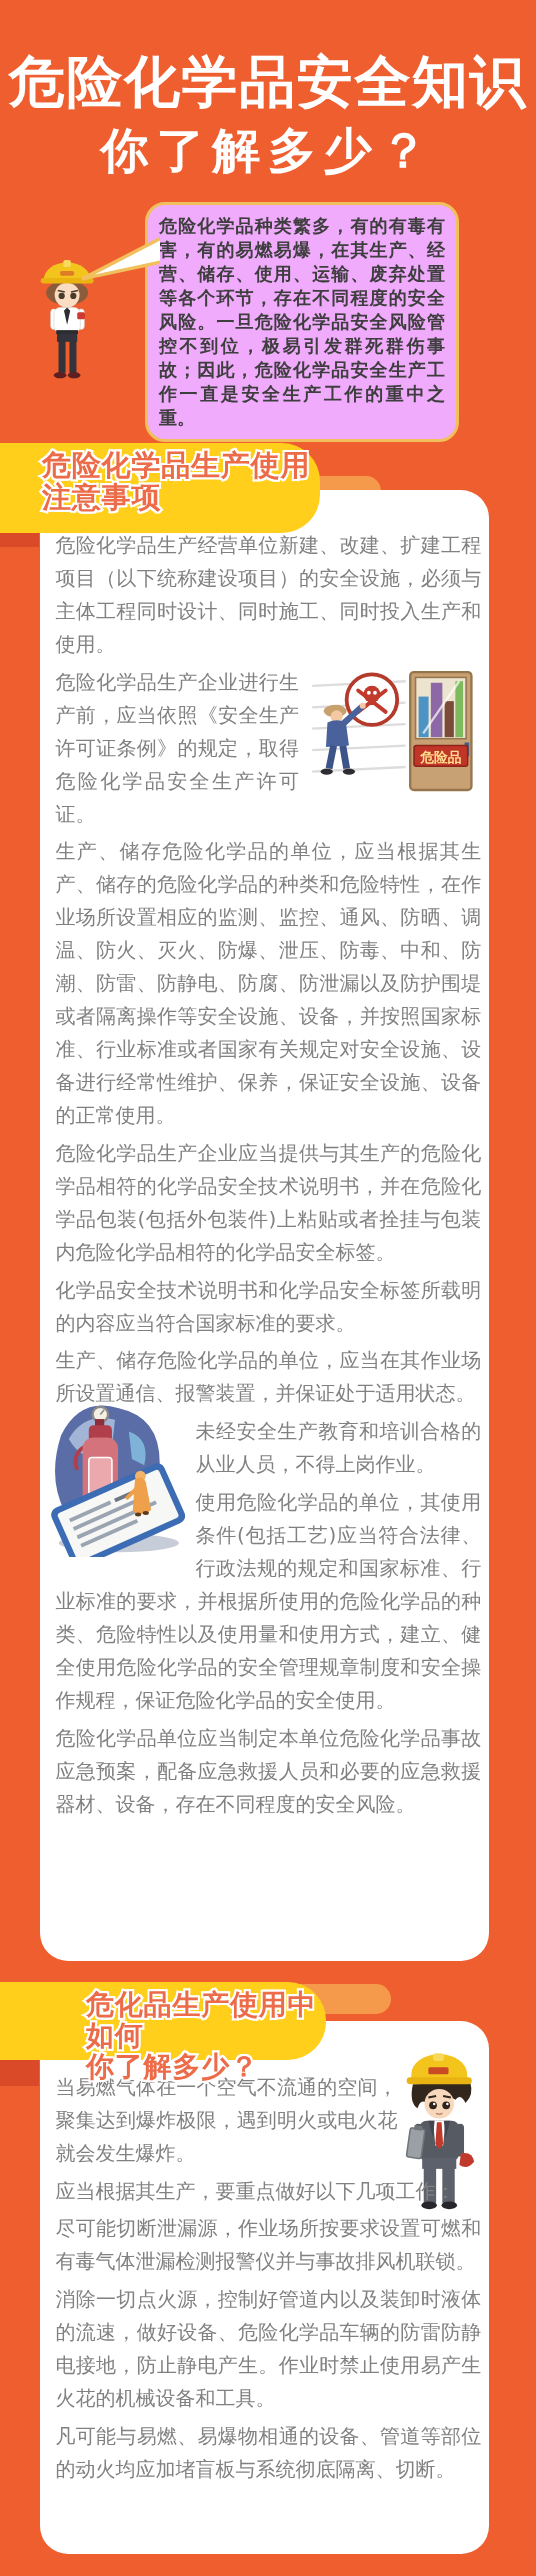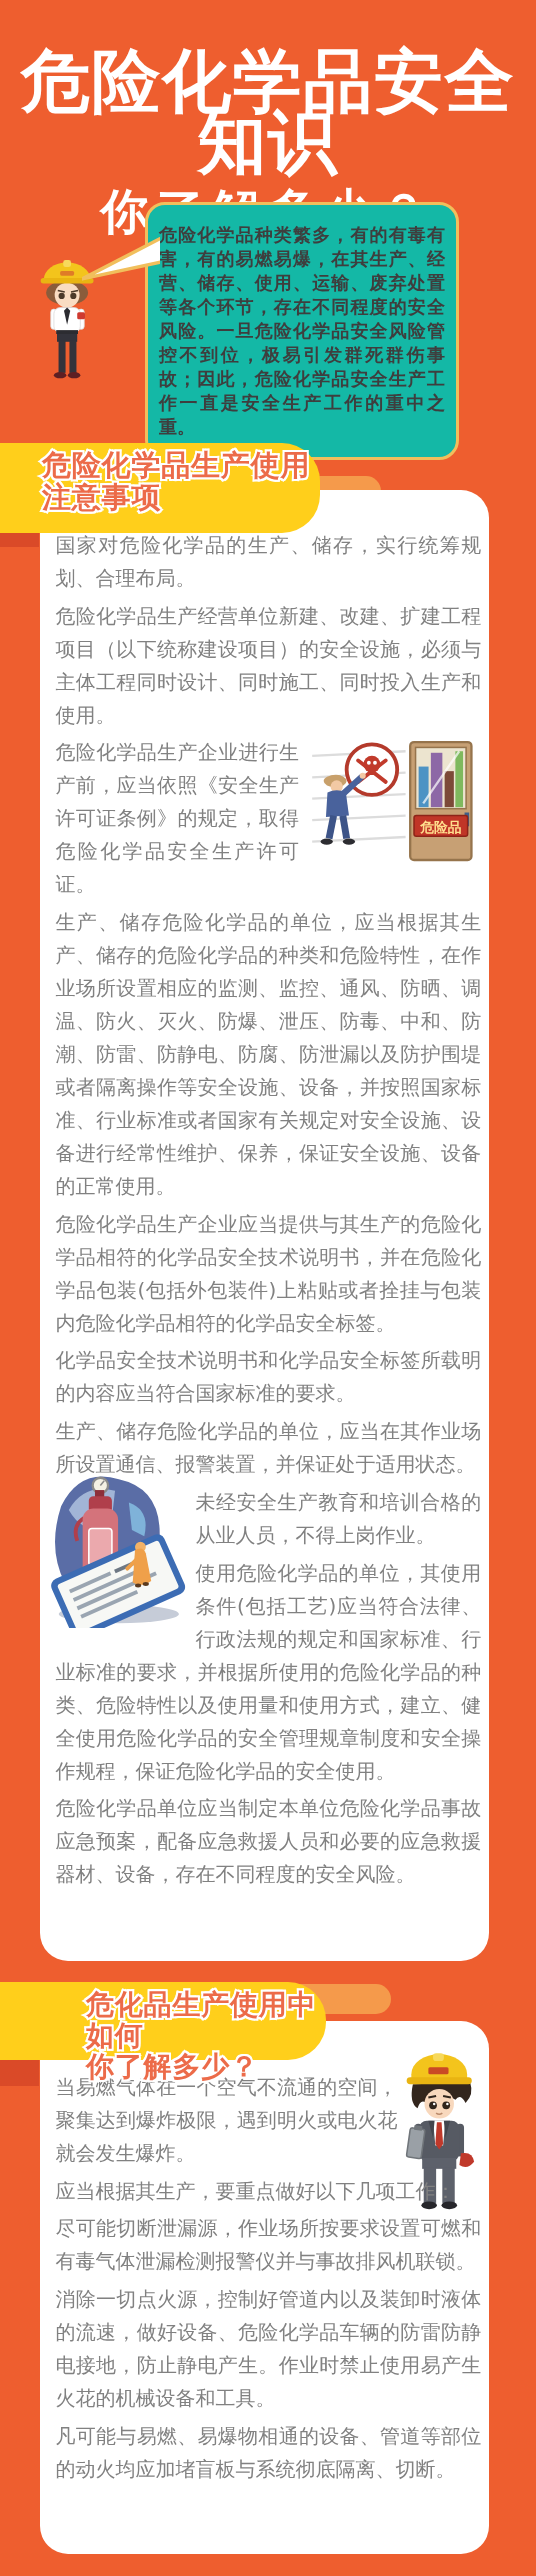--- a/index.html
+++ b/index.html
@@ -2,27 +2,27 @@
 <html style="font-size:12.4px"><head>
 <meta charset="utf-8">
 <style>
   html,body{margin:0;padding:0;}
   .page{position:relative;width:536px;height:2576px;overflow:hidden;
         background:#EE5E2F;font-family:"DejaVu Sans",sans-serif;}
 
   
   .title{position:absolute;top:51px;left:0;width:536px;text-align:center;
          color:#FFFFFF;font-weight:bold;}
-  .title .l1{font-size:69px;letter-spacing:1.6px;line-height:61px;}
+  .title .l1{font-size:56px;letter-spacing:1.6px;line-height:61px;}
   .title .l2{font-size:48px;letter-spacing:7.8px;line-height:58px;margin-top:9.3px;}
 
   
   .bubble{position:absolute;left:145px;top:202px;width:314px;box-sizing:border-box;
-          background:#14b8a6;border:3.1px solid #F1BF5C;border-radius:20px;
-          padding:18px 11px;font-size:18px;line-height:24px;font-weight:bold;
+          background:#f0abfc;border:3.1px solid #F1BF5C;border-radius:20px;
+          padding:9px 11px;font-size:18px;line-height:24px;font-weight:bold;
           color:#3E3E3E;text-align:justify;z-index:2;}
   .bubble-tail{position:absolute;left:82px;top:234px;width:78px;height:48px;z-index:3;}
   .mascot1{position:absolute;left:29.5px;top:250px;width:75px;height:140px;z-index:1;}
 
   
   .capsule{position:absolute;background:#F59A4B;border-radius:15.5px;z-index:2;}
   .cap1{left:233px;top:476px;width:148px;height:29.5px;}
   .cap2{left:250px;top:1984px;width:141px;height:29.5px;}
   .banner{position:absolute;left:0;background:#FFCF1B;z-index:4;
           border-radius:0 38px 38px 0;box-sizing:border-box;}
@@ -93,21 +93,20 @@
   <div class="bubble">危险化学品种类繁多，有的有毒有害，有的易燃易爆，在其生产、经营、储存、使用、运输、废弃处置等各个环节，存在不同程度的安全风险。一旦危险化学品安全风险管控不到位，极易引发群死群伤事故；因此，危险化学品安全生产工作一直是安全生产工作的重中之重。</div>
 
   <div class="capsule cap1"></div>
   <div class="sq sq1"></div>
   <div class="banner banner1">
     <div class="bt">危险化学品生产使用</div>
     <div class="bt">注意事项</div>
   </div>
 
   <div class="card card1">
-    <p>国家对危险化学品的生产、储存，实行统筹规划、合理布局。</p>
     <p>危险化学品生产经营单位新建、改建、扩建工程项目（以下统称建设项目）的安全设施，必须与主体工程同时设计、同时施工、同时投入生产和使用。</p>
 
     <div class="fl-illus1">
       <svg viewBox="0 0 215 175" style="font-size:26px">
         <g stroke="#DCDCDC" stroke-width="3">
           <line x1="0" y1="22" x2="122" y2="16"></line>
             <line x1="0" y1="50" x2="122" y2="44"></line>
           <line x1="0" y1="78" x2="122" y2="72"></line>
             <line x1="0" y1="106" x2="122" y2="100"></line>
           <line x1="0" y1="134" x2="122" y2="128"></line>

